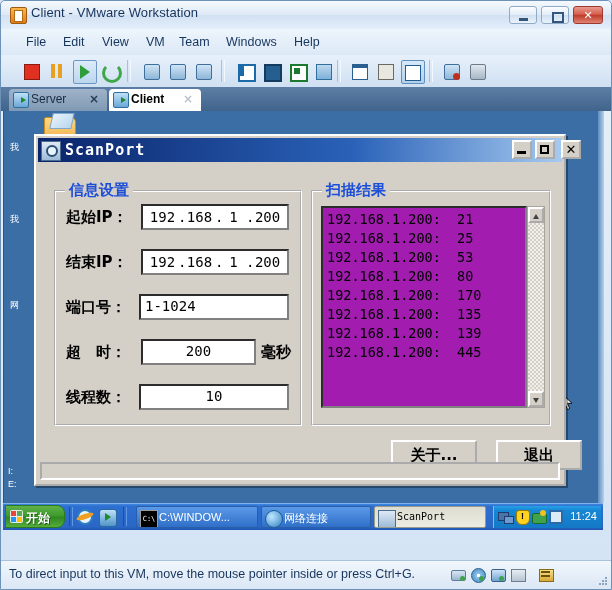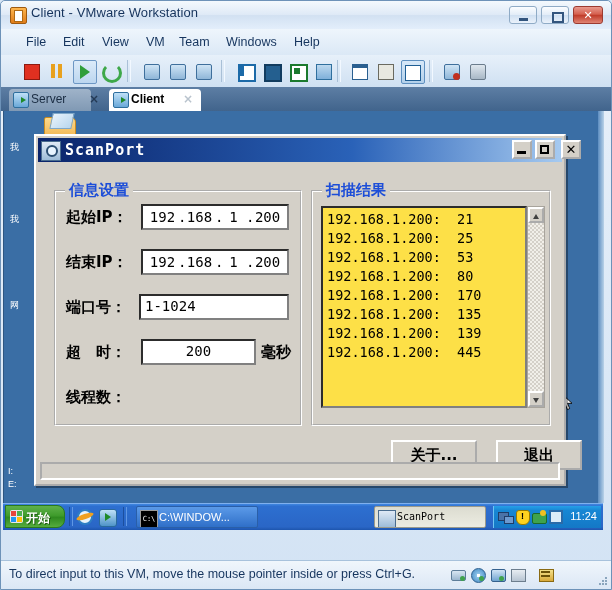--- a/index.html
+++ b/index.html
@@ -75,21 +75,21 @@
   
   #vm-tabstrip{
     position:absolute;left:0;top:86px;width:610px;height:24px;
     background:linear-gradient(to bottom,#5d7ea4,#41648c);
   }
   .vm-tab{
     position:absolute;top:2px;height:22px;box-sizing:border-box;
     border-radius:4px 4px 0 0;font-size:12px;padding:3px 6px 0 22px;
     white-space:nowrap;
   }
-  #tab-server{left:8px;width:82px;background:linear-gradient(to bottom,#9fb3c9,#8099b4);color:#1a2c42;}
+  #tab-server{left:8px;width:98px;background:linear-gradient(to bottom,#9fb3c9,#8099b4);color:#1a2c42;}
   #tab-client{left:108px;width:92px;background:#fff;color:#000;font-weight:bold;}
   .tab-ico{position:absolute;left:4px;top:3px;width:14px;height:14px;
     background:linear-gradient(to bottom,#bfe0f7,#6aa8d8);border:1px solid #2f6f9e;border-radius:2px;}
   .tab-ico:after{content:"";position:absolute;left:7px;top:4px;
     border-left:5px solid #1f8a2a;border-top:3px solid transparent;border-bottom:3px solid transparent;}
   .tab-x{position:absolute;top:3px;font-size:12px;font-weight:bold;font-family:"DejaVu Sans",sans-serif;}
   #tab-server .tab-x{left:80px;color:#243a55;}
   #tab-client .tab-x{left:74px;color:#b9c3cd;}
 
   
@@ -209,21 +209,21 @@
     font-family:"DejaVu Sans Mono",monospace;font-size:14px;color:#000;
     padding:2px 4px;overflow:hidden;white-space:nowrap;
   }
   .ipbox{display:flex;align-items:center;}
   .ipseg{display:inline-block;text-align:center;}
   .ipdot{display:inline-block;width:6px;text-align:center;}
 
   
   #result-list{
     position:absolute;left:8px;top:14px;width:206px;height:202px;
-    box-sizing:border-box;background:#fde047;border:2px inset #808080;
+    box-sizing:border-box;background:#a21caf;border:2px inset #808080;
     overflow:hidden;padding:2px 0 0 4px;
   }
   .res-row{
     font-family:"DejaVu Sans Mono",monospace;font-size:13.5px;color:#000;
     line-height:19px;white-space:pre;
   }
   #result-scroll{
     position:absolute;left:214px;top:14px;width:18px;height:202px;
     box-sizing:border-box;
     background:repeating-conic-gradient(#d4d0c8 0% 25%,#f1efe9 0% 50%) 50%/4px 4px;
@@ -435,20 +435,21 @@
       </div>
 
       <div class="fld-label" style="left:10px;top:106px">端口号：</div>
       <div class="textbox" style="left:83px;top:102px;width:150px;height:26px;text-align:left;">1-1024</div>
 
       <div class="fld-label" style="left:10px;top:151px">超　时：</div>
       <div class="textbox" style="left:85px;top:147px;width:115px;height:26px;text-align:center;">200</div>
       <div class="fld-label" style="left:205px;top:151px">毫秒</div>
 
       <div class="fld-label" style="left:10px;top:196px">线程数：</div>
+      <div class="textbox" style="left:83px;top:192px;width:150px;height:26px;text-align:center;">10</div>
     </div>
 
     <div class="groupbox" id="gb-results">
       <div class="gb-title">扫描结果</div>
 
       <div id="result-list">
         <div class="res-row">192.168.1.200:  21</div>
         <div class="res-row">192.168.1.200:  25</div>
         <div class="res-row">192.168.1.200:  53</div>
         <div class="res-row">192.168.1.200:  80</div>
@@ -492,20 +493,24 @@
     </div>
     <div class="ql-ico" style="left:96px">
       <div style="position:absolute;left:0;top:0;width:16px;height:16px;background:linear-gradient(to bottom,#bfe0f7,#4f94c8);border:1px solid #2a6a9c;border-radius:3px;"></div>
       <div style="position:absolute;left:6px;top:4px;width:0;height:0;border-left:6px solid #1f8a2a;border-top:4px solid transparent;border-bottom:4px solid transparent;"></div>
     </div>
     <div class="ql-sep" style="left:120px"></div>
 
     <div class="tb-task" style="left:133px;width:122px;">
       <span class="ti" style="background:#000;border:1px solid #9a9a9a;color:#fff;font-size:7px;font-family:'DejaVu Sans Mono',monospace;line-height:16px;text-align:center;">C:\</span>
       <span>C:\WINDOW...</span>
+    </div>
+    <div class="tb-task" style="left:258px;width:110px;">
+      <span class="ti" style="background:radial-gradient(circle at 35% 35%,#bfe8ff,#2f7fc4);border-radius:50%;border:1px solid #1d5b92;"></span>
+      <span>网络连接</span>
     </div>
     <div class="tb-task active" style="left:371px;width:112px;">
       <span class="ti" style="background:linear-gradient(to bottom,#dfe9f5,#9dbcd8);border:1px solid #4a6c8e;"></span>
       <span>ScanPort</span>
     </div>
 
     <div id="systray">
       <span class="tray-ico" style="left:4px">
         <span style="position:absolute;left:0;top:2px;width:9px;height:7px;background:#4a73a8;border:1px solid #1f3d68;"></span>
         <span style="position:absolute;left:6px;top:6px;width:8px;height:6px;background:#6d9ad0;border:1px solid #1f3d68;"></span>

